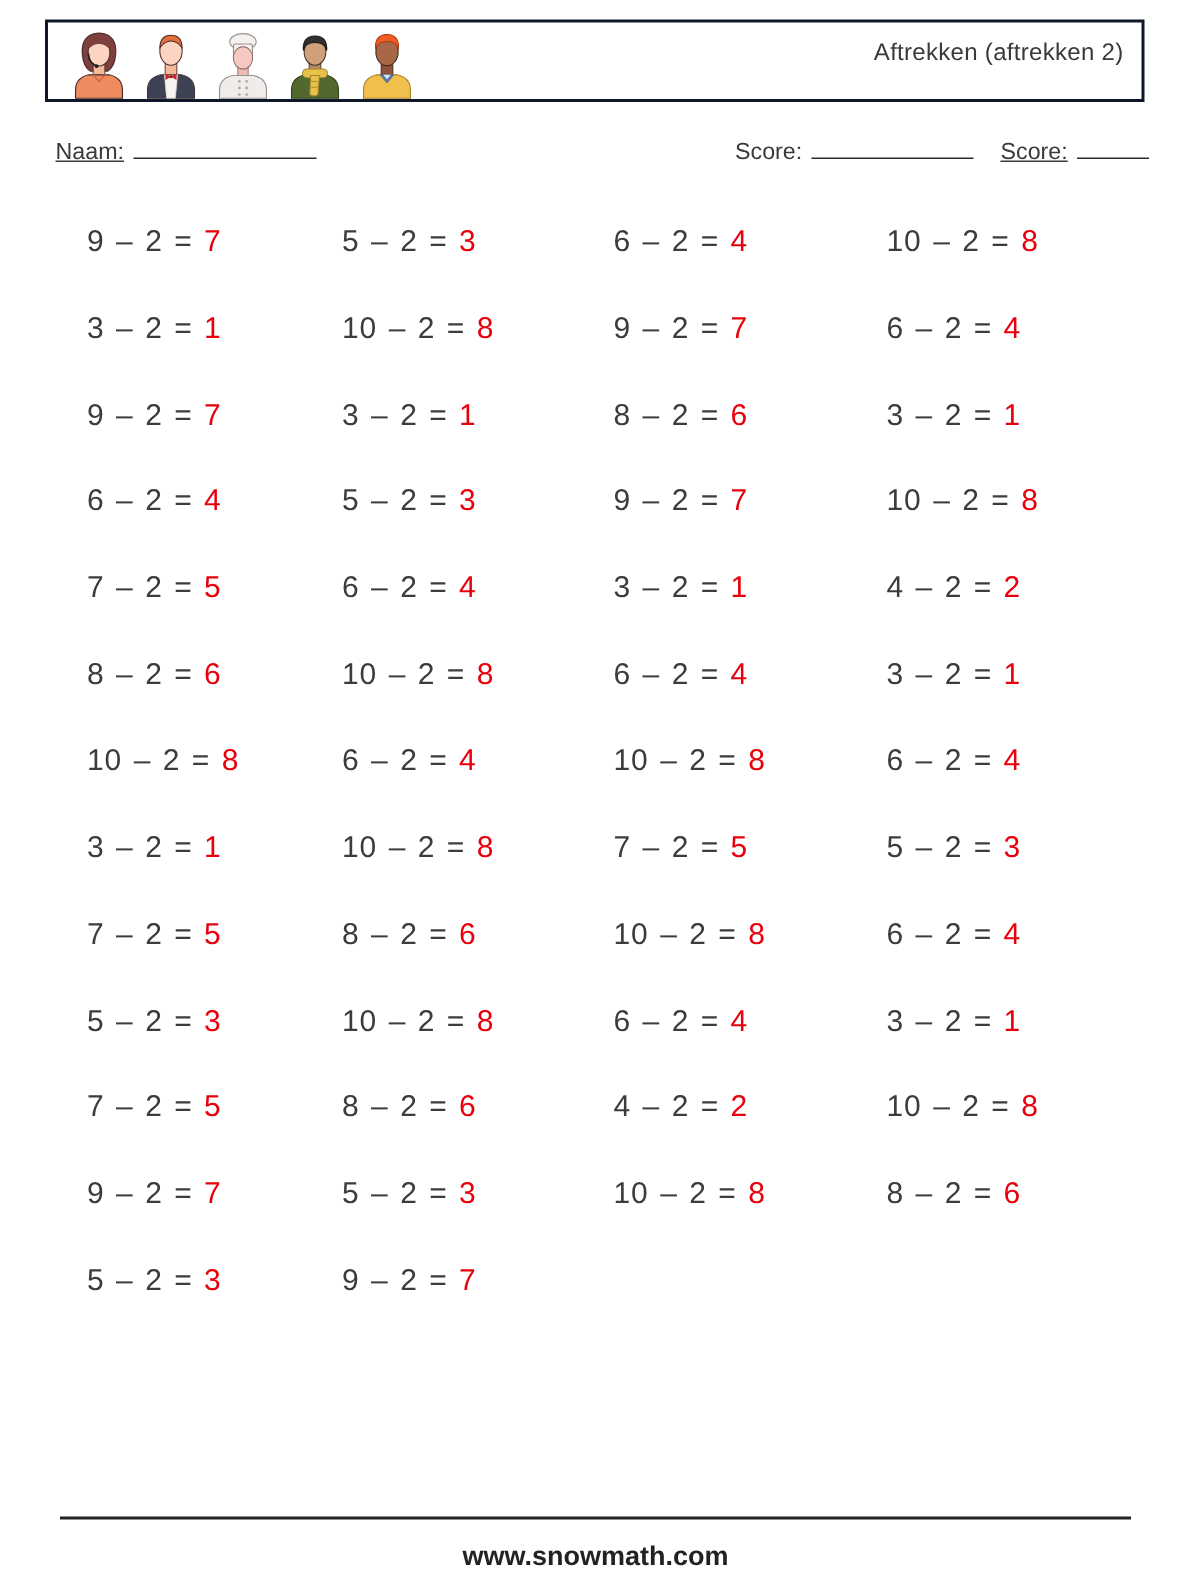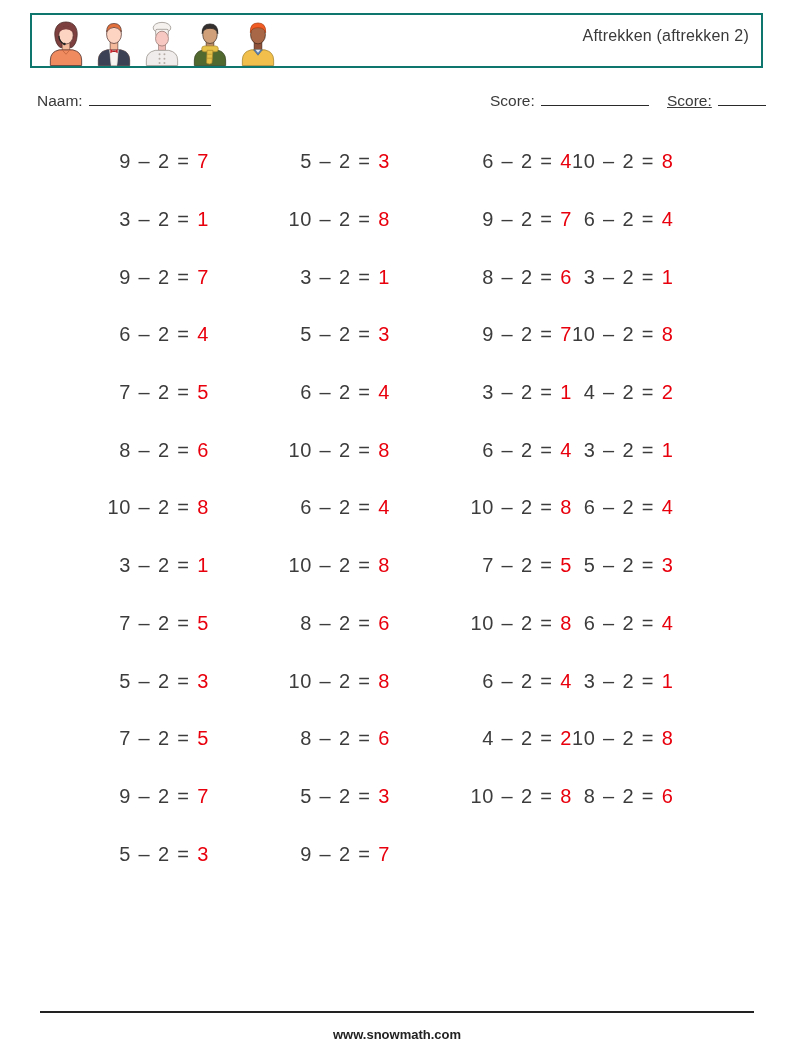--- a/index.html
+++ b/index.html
@@ -10,21 +10,21 @@
     background: #ffffff;
     font-family: "Liberation Sans", sans-serif;
     overflow: hidden;
     --answer-color: #e8000d;
     --text-dark: #3c3c3c;
   }
   .header-box {
     position: absolute;
     left: 30px; top: 13px;
     width: 729px; height: 51px;
-    border: 2px solid #0f766e;
+    border: 2px solid #0f172a;
     box-sizing: content-box;
   }
   .avatars {
     position: absolute;
     left: 14px; bottom: 0;
     display: flex;
     align-items: flex-end;
     gap: 8px;
   }
   .avatar { width: 40px; height: 45px; display: block; }
@@ -35,41 +35,40 @@
     color: #3a3a3a;
     letter-spacing: 0.2px;
   }
   .field {
     position: absolute;
     top: 92px;
     font-size: 15.5px;
     color: #3a3a3a;
     white-space: nowrap;
   }
-  .field-name  { left: 37px; }
+  .field-name  { left: 37px; text-decoration: underline; }
   .field-date  { left: 490px; }
   .field-score { left: 667px; text-decoration: underline; }
   .blank-line {
     display: inline-block;
     border-bottom: 1.5px solid #2a2a2a;
     height: 13px;
     margin-left: 6px;
     vertical-align: baseline;
   }
   .line-name  { width: 122px; }
   .line-date  { width: 108px; }
   .line-score { width: 48px; }
   .grid {
     position: absolute;
-    left: 39px; top: 133px;
+    left: 58px; top: 133px;
     display: grid;
     grid-template-columns: 170px 181px 182px auto;
     grid-auto-rows: 57.7px;
     align-items: center;
-    text-align: right;
   }
   .cell {
     font-size: 20px;
     color: var(--text-dark);
     letter-spacing: 0.6px;
     word-spacing: 1.5px;
     white-space: nowrap;
   }
   .ans { color: var(--answer-color); }
   .footer-line {
@@ -77,21 +76,21 @@
     left: 40px; top: 1011px;
     width: 714px; height: 2px;
     background: #222222;
   }
   .footer-url {
     position: absolute;
     left: 0; top: 1027px;
     width: 794px;
     text-align: center;
     font-weight: bold;
-    font-size: 13px;
+    font-size: 18px;
     color: #222222;
   }
 </style>
 </head>
 <body>
 
 <div class="page" style="--answer-color: #e8000d; --text-dark: #3c3c3c;">
 
   <div class="header-box">
     <div class="avatars">

